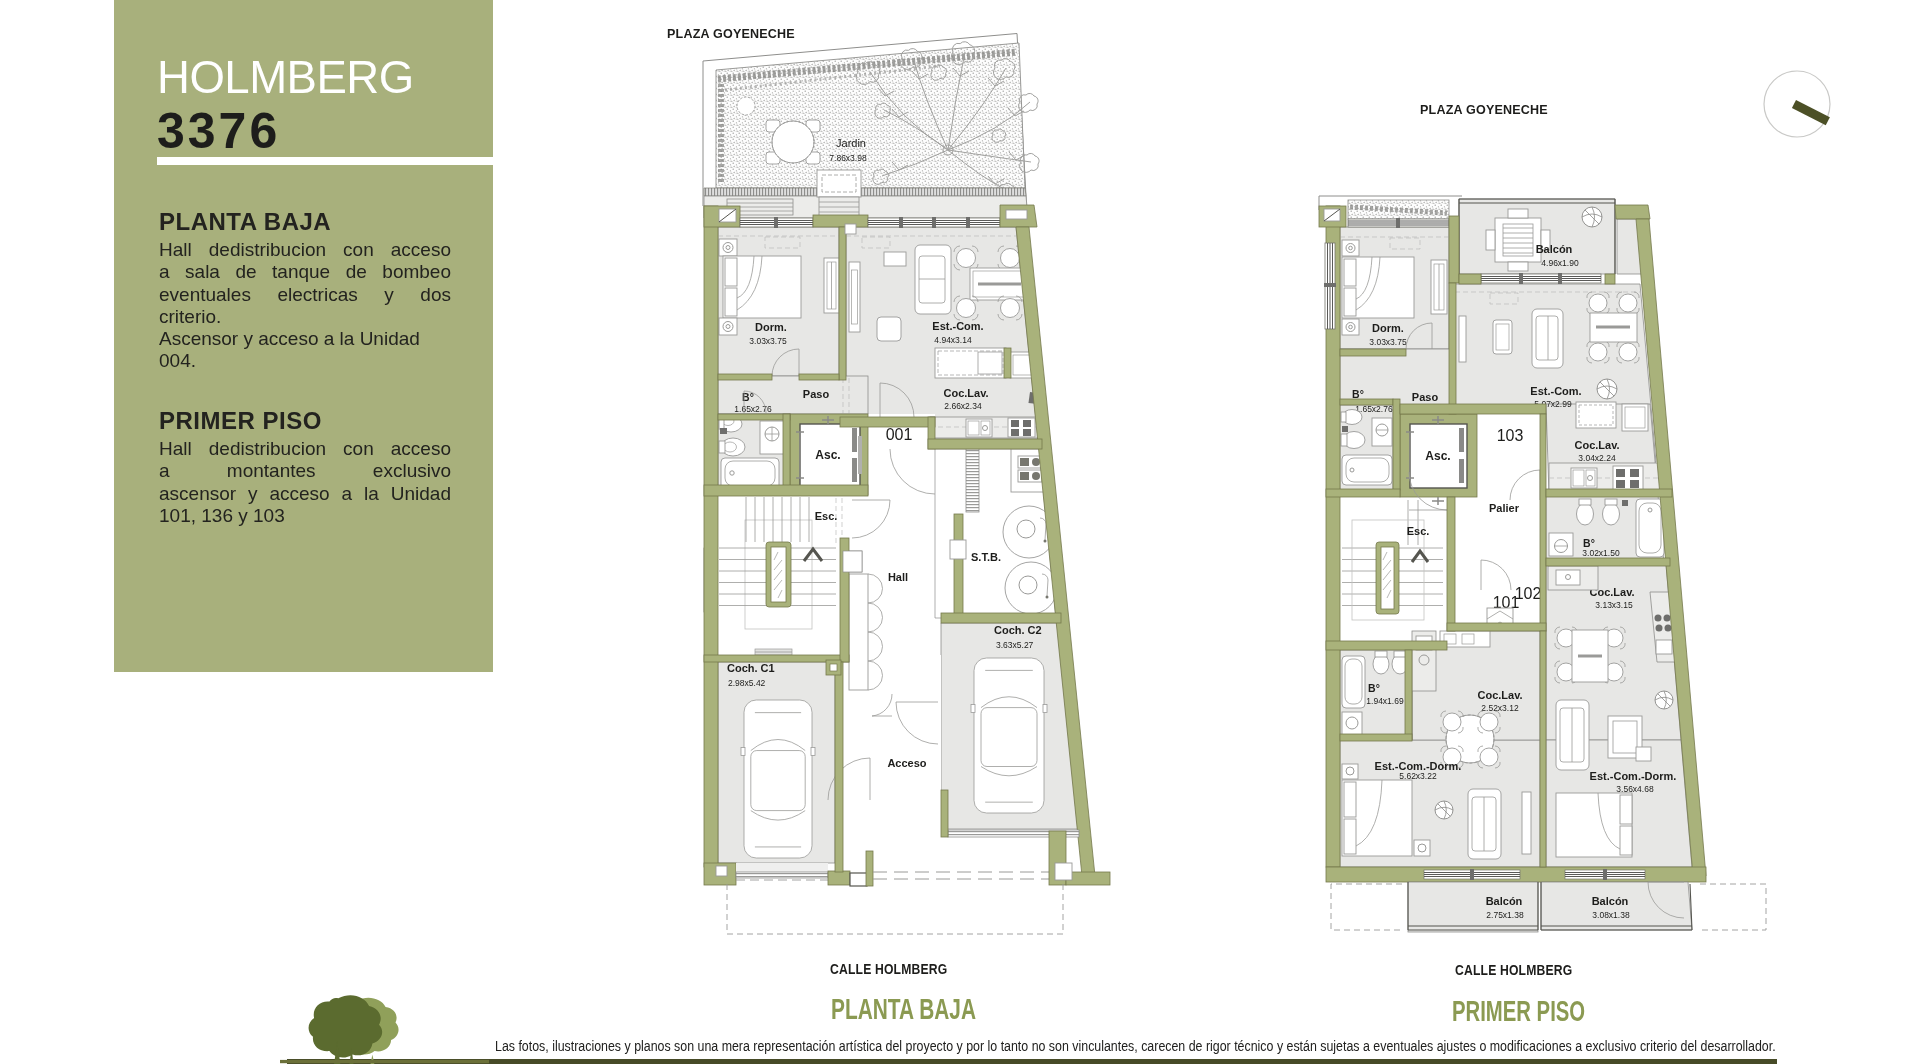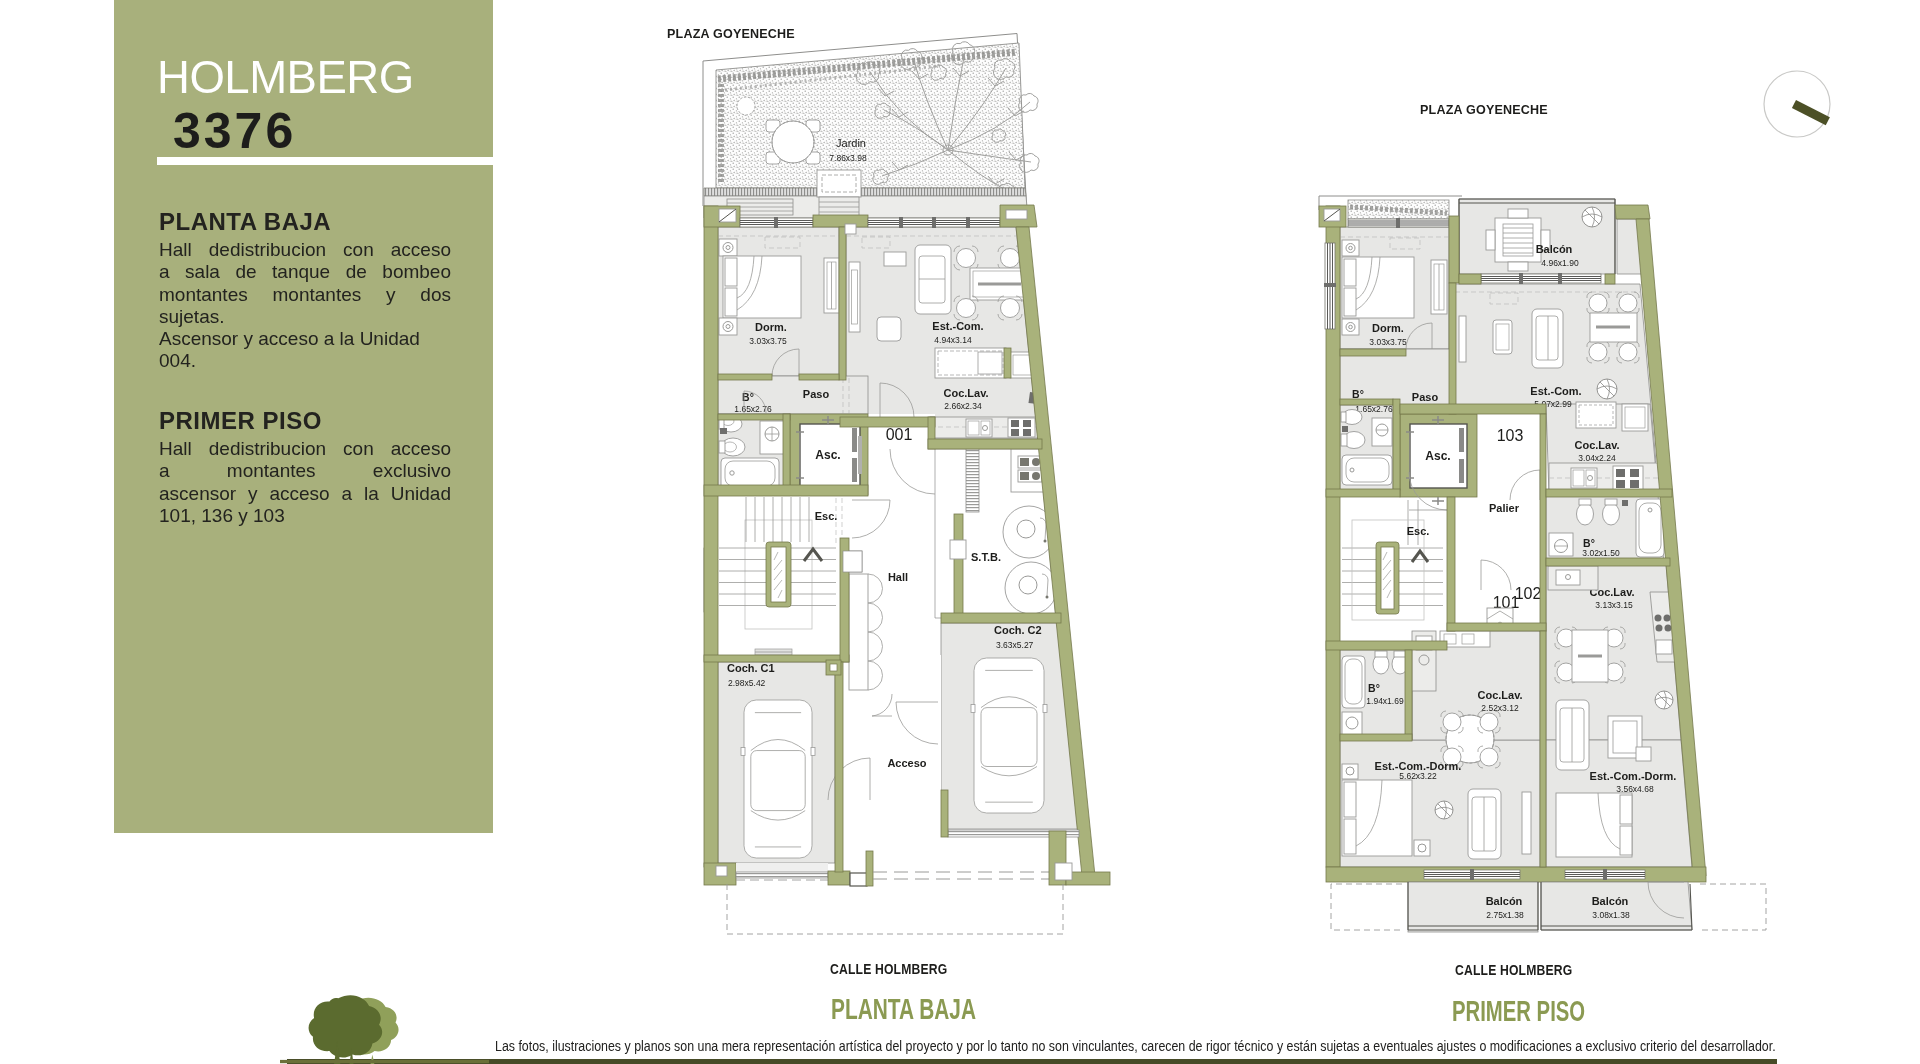--- a/index.html
+++ b/index.html
@@ -1,21 +1,21 @@
 <!DOCTYPE html>
 <html><head>
 <meta charset="utf-8">
 <style>
   html,body{margin:0;padding:0;background:#fff;width:1920px;height:1064px;overflow:hidden;
     font-family:"Liberation Sans", sans-serif;}
   .abs{position:absolute;}
   #page{position:relative;width:1920px;height:1064px;background:#fff;}
-  #sidebar{left:114px;top:0;width:379px;height:833px;background:#a8b07c;}
+  #sidebar{left:114px;top:0;width:379px;height:672px;background:#a8b07c;}
   .holm{left:43px;top:50px;font-size:46px;color:#fff;letter-spacing:-0.5px;font-weight:400;transform:scaleX(0.99);transform-origin:left top;}
-  .num{left:43px;top:102px;font-size:50px;color:#1d1d1b;font-weight:700;letter-spacing:3px;margin-left:16px;}
+  .num{left:43px;top:102px;font-size:50px;color:#1d1d1b;font-weight:700;letter-spacing:3px;}
   .wline{left:43px;top:157px;width:336px;height:8px;background:#fff;}
   .sh{left:45px;font-size:24px;font-weight:700;color:#23231f;letter-spacing:0.5px;}
   .sp{left:45px;width:292px;font-size:19px;line-height:22.3px;color:#23231f;text-align:justify;}
   .pg{font-size:13.5px;font-weight:700;color:#1d1d1b;letter-spacing:0.2px;white-space:nowrap;}
   .ch{font-size:14.5px;font-weight:700;color:#1d1d1b;letter-spacing:0.2px;white-space:nowrap;}
   .ttl{font-size:29px;font-weight:700;color:#8b9a52;white-space:nowrap;transform-origin:left top;}
   .disc{font-size:15.2px;color:#21211f;white-space:nowrap;transform:scaleX(0.816);transform-origin:left top;}
   .jl{text-align:justify;text-align-last:justify;}
 </style>
 </head>
@@ -28,22 +28,22 @@
 
   <div class="num abs">3376</div>
 
   <div class="wline abs"></div>
 
   <div class="sh abs" style="top:208px;">PLANTA BAJA</div>
 
   <div class="sp abs" style="top:239px;">
         <div class="jl">Hall dedistribucion con acceso</div>
         <div class="jl">a sala de tanque de bombeo</div>
-        <div class="jl">montantes montantes y dos</div>
-        <div>sujetas.</div>
+        <div class="jl">eventuales electricas y dos</div>
+        <div>criterio.</div>
         <div>Ascensor y acceso a la Unidad</div>
         <div>004.</div>
       </div>
 
   <div class="sh abs" style="top:407px;">PRIMER PISO</div>
 
   <div class="sp abs" style="top:438px;">
         <div class="jl">Hall dedistribucion con acceso</div>
         <div class="jl">a montantes exclusivo</div>
         <div class="jl">ascensor y acceso a la Unidad</div>

